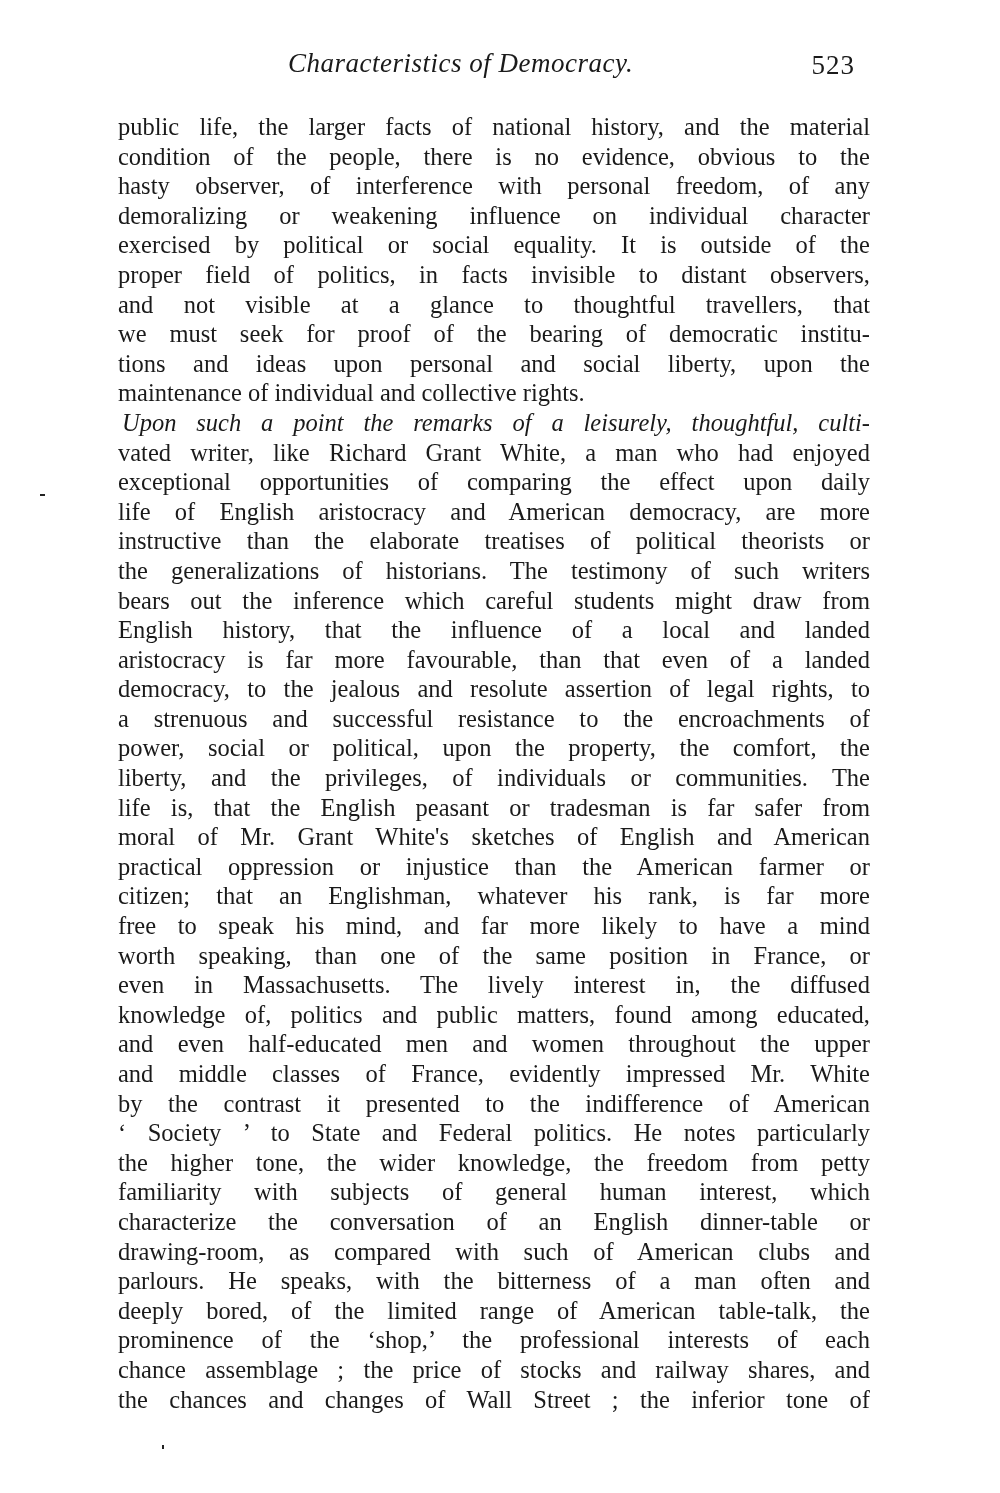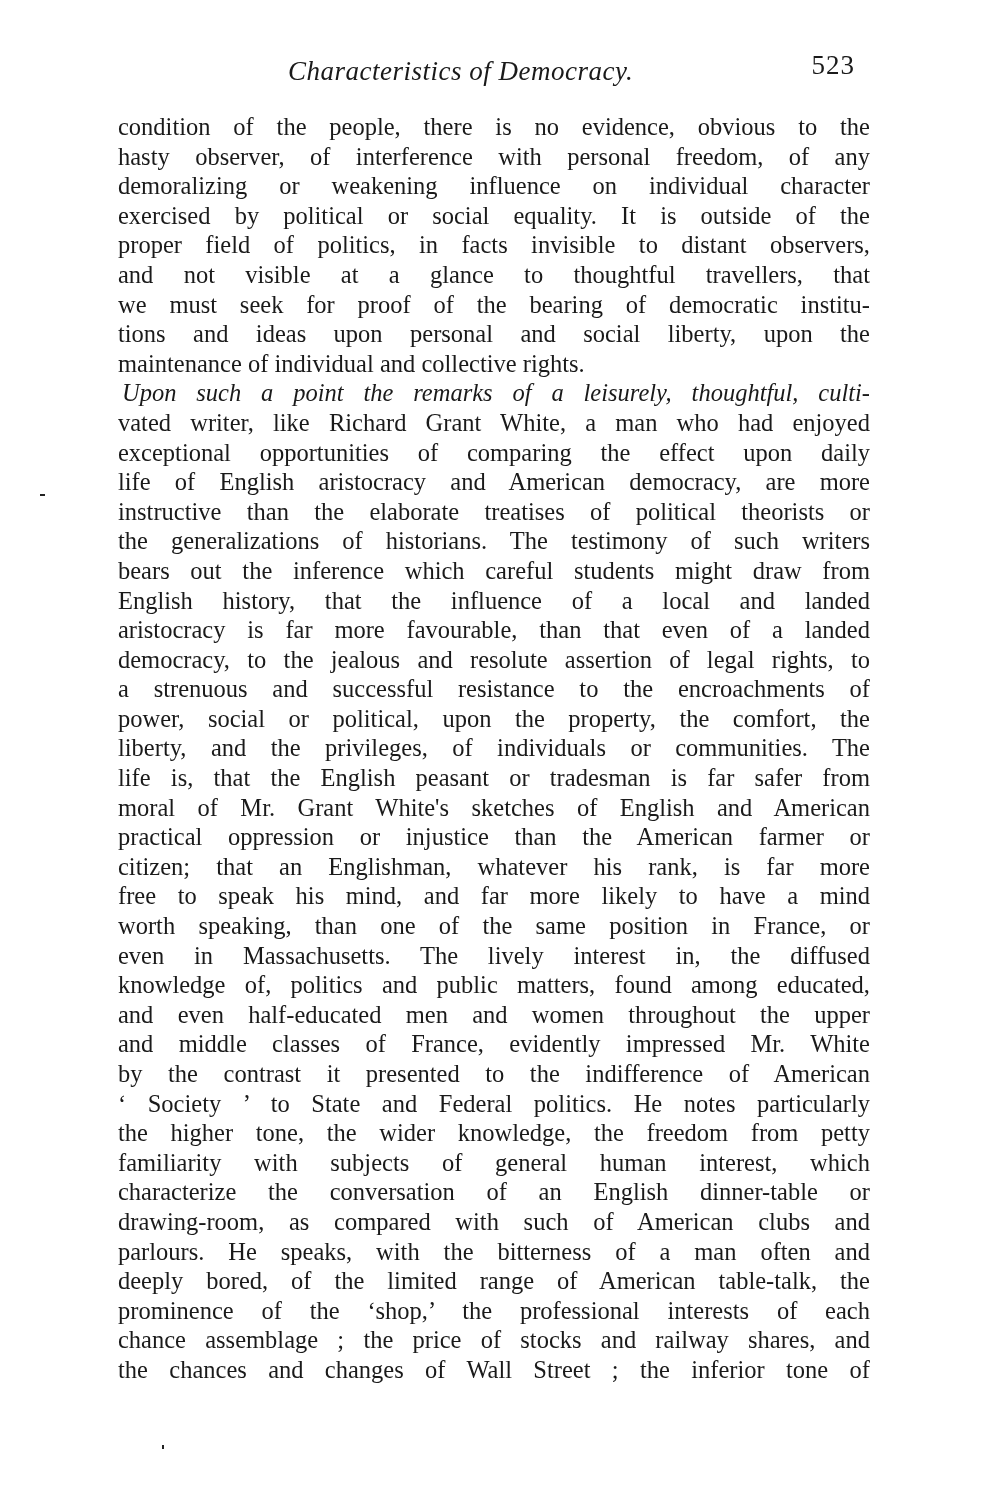--- a/index.html
+++ b/index.html
@@ -7,21 +7,21 @@
   .page {
     position: absolute; left: 118px; top: 0; width: 752px;
     font-family: "Liberation Serif", "DejaVu Serif", serif;
     color: #1a1a1a;
   }
   .running-head {
     position: absolute; top: 48px; left: 0; width: 752px; height: 36px;
     font-size: 27px;
   }
   .head-title {
-    position: absolute; left: 170px; top: 8px; font-style: italic; letter-spacing: 0.5px;
+    position: absolute; left: 170px; top: 0; font-style: italic; letter-spacing: 0.5px;
   }
   .head-page {
     position: absolute; right: 15px; top: 2px; letter-spacing: 1px;
   }
   .body-text {
     position: absolute; top: 112px; left: 0; width: 752px;
     font-size: 24.5px; line-height: 29.6px;
   }
   .line {
     display: block; width: 752px; text-align: justify; text-align-last: justify;
@@ -35,20 +35,21 @@
 <body>
 
 <div class="page">
   <div class="running-head">
     <span class="head-title">Characteristics of Democracy.</span>
     <span class="head-page">523</span>
   </div>
 
   <div class="body-text">
     <div>
+      <span class="line">public life, the larger facts of national history, and the material</span>
       <span class="line">condition of the people, there is no evidence, obvious to the</span>
       <span class="line">hasty observer, of interference with personal freedom, of any</span>
       <span class="line">demoralizing or weakening influence on individual character</span>
       <span class="line">exercised by political or social equality. It is outside of the</span>
       <span class="line">proper field of politics, in facts invisible to distant observers,</span>
       <span class="line">and not visible at a glance to thoughtful travellers, that</span>
       <span class="line">we must seek for proof of the bearing of democratic institu-</span>
       <span class="line">tions and ideas upon personal and social liberty, upon the</span>
       <span class="line last">maintenance of individual and collective rights.</span>
     </div>

